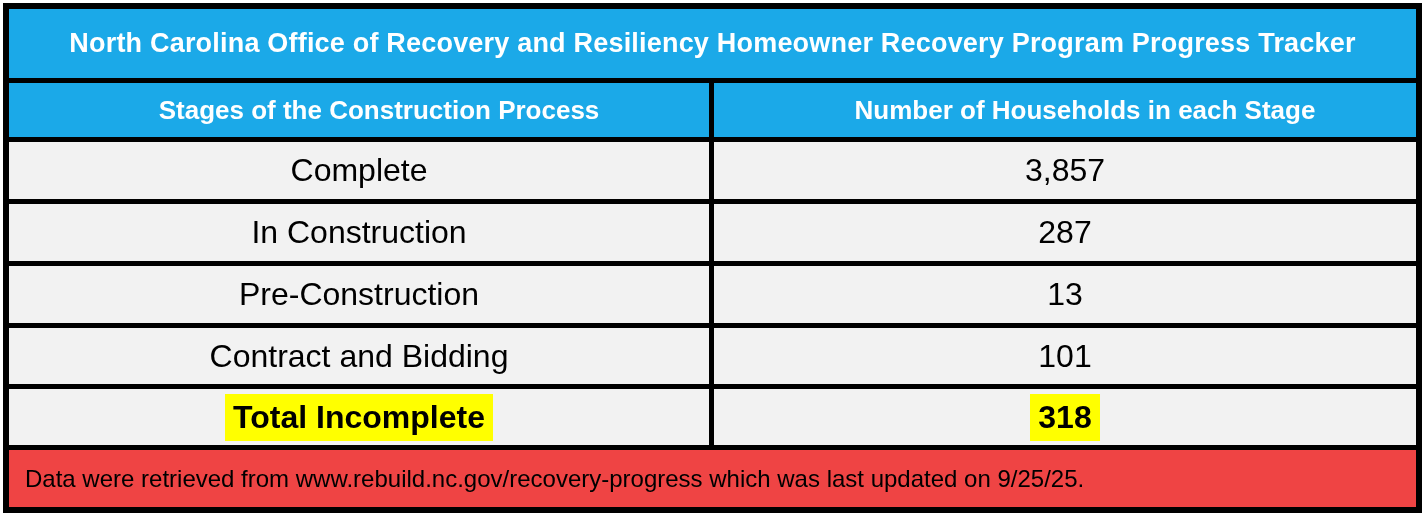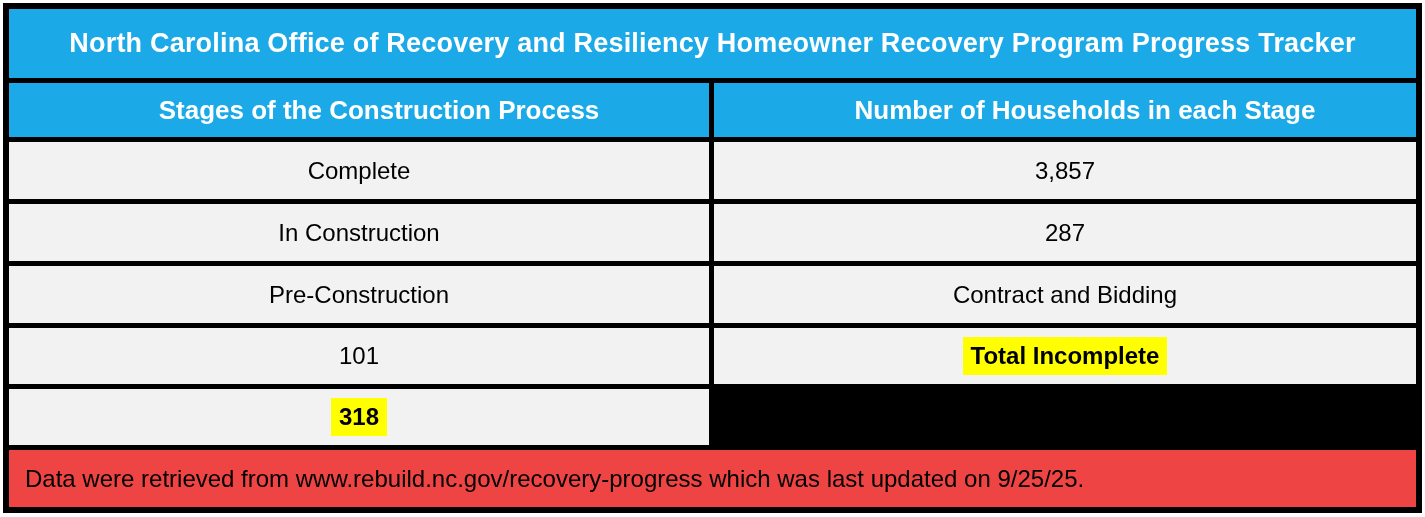--- a/index.html
+++ b/index.html
@@ -37,21 +37,21 @@
   .header-cell {
     background: #1BA9E8;
     color: #ffffff;
     font-size: 26px;
     font-weight: bold;
     padding-left: 40px;
   }
   .data-cell {
     background: #F2F2F2;
     color: #000000;
-    font-size: 24px;
+    font-size: 32px;
     font-weight: normal;
     text-align: right;
   }
   .total-cell { font-weight: bold; }
   .highlight {
     background: #FFFF00;
     padding: 5px 8px;
     font-weight: bold;
   }
   .footer-cell {
@@ -73,20 +73,21 @@
   <div class="cell header-cell">Stages of the Construction Process</div>
   <div class="cell header-cell">Number of Households in each Stage</div>
 
   <div class="cell data-cell">Complete</div>
   <div class="cell data-cell">3,857</div>
 
   <div class="cell data-cell">In Construction</div>
   <div class="cell data-cell">287</div>
 
   <div class="cell data-cell">Pre-Construction</div>
+  <div class="cell data-cell">13</div>
 
   <div class="cell data-cell">Contract and Bidding</div>
   <div class="cell data-cell">101</div>
 
   <div class="cell data-cell total-cell">
     <span class="highlight">Total Incomplete</span>
   </div>
   <div class="cell data-cell total-cell">
     <span class="highlight">318</span>
   </div>

